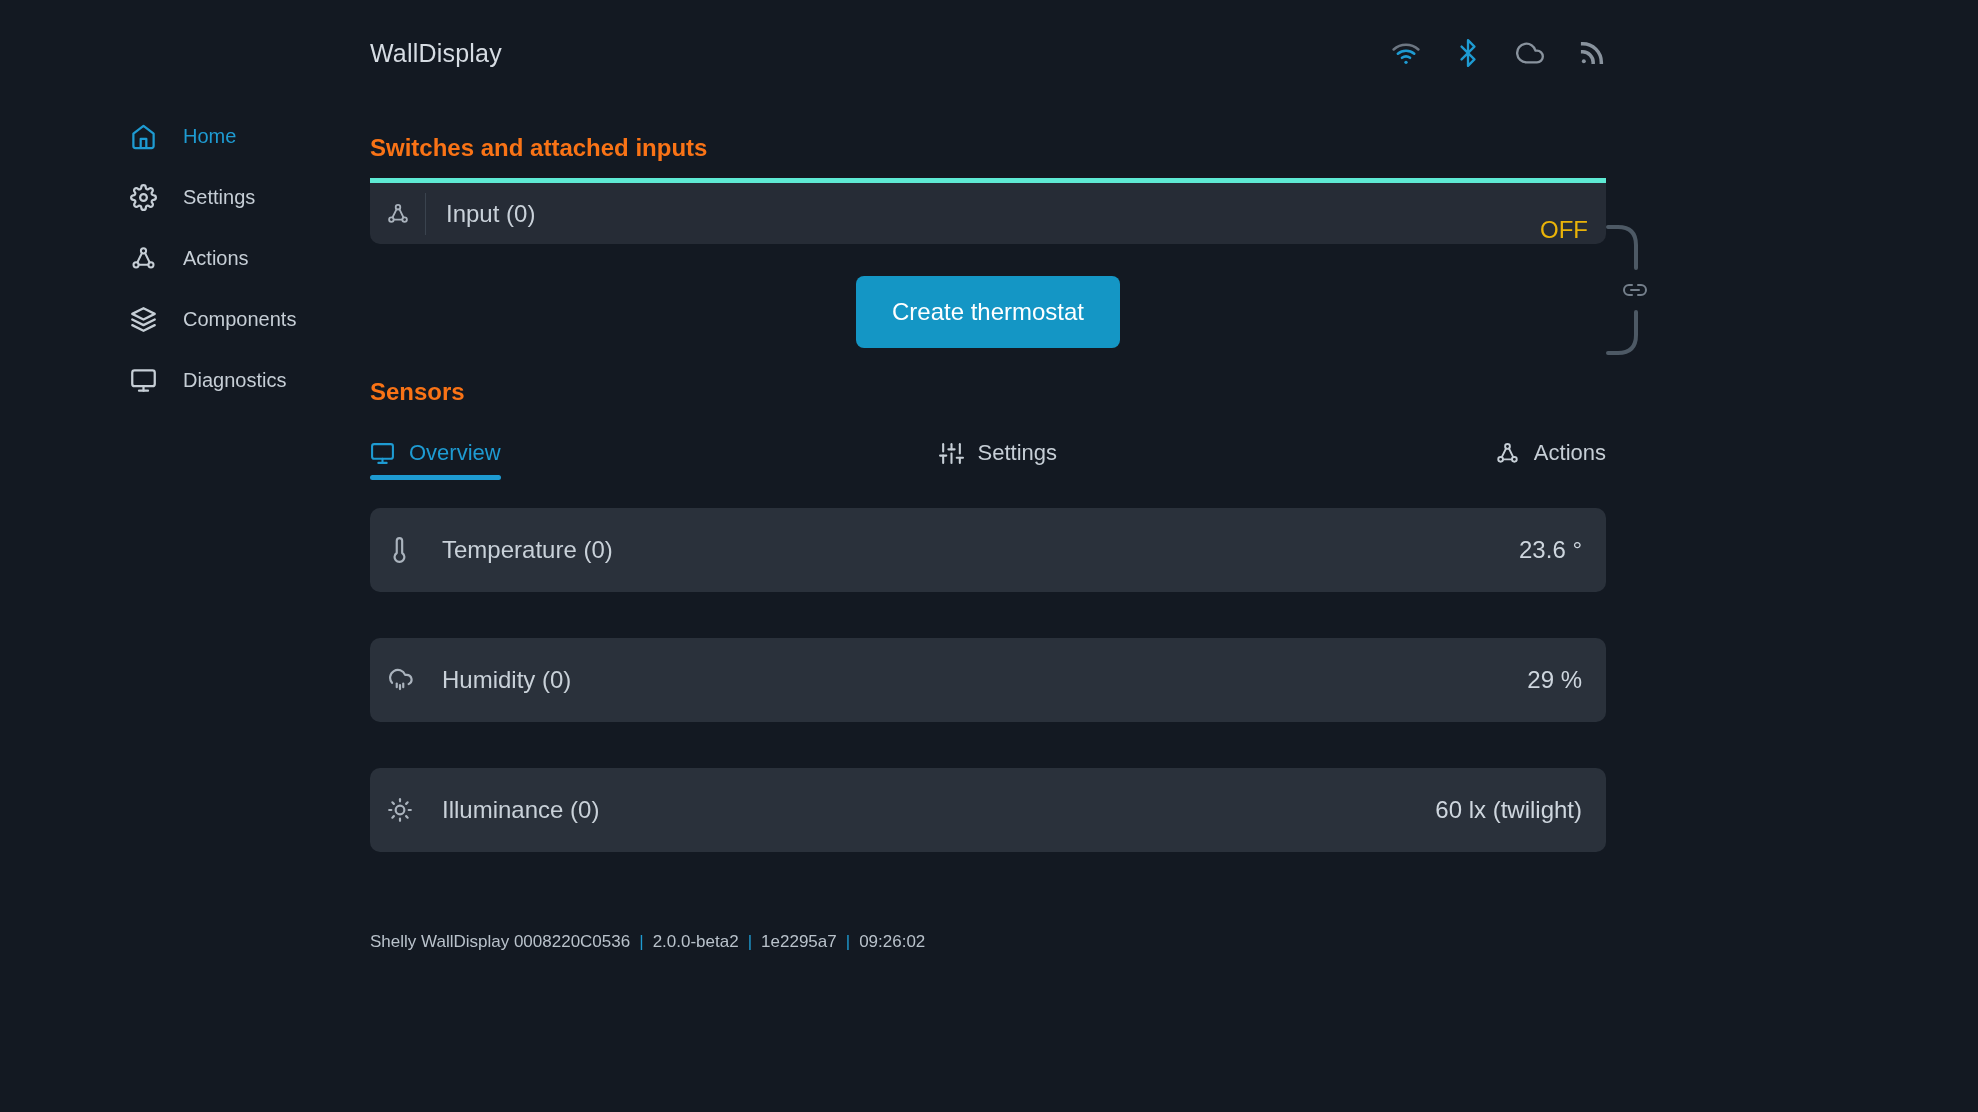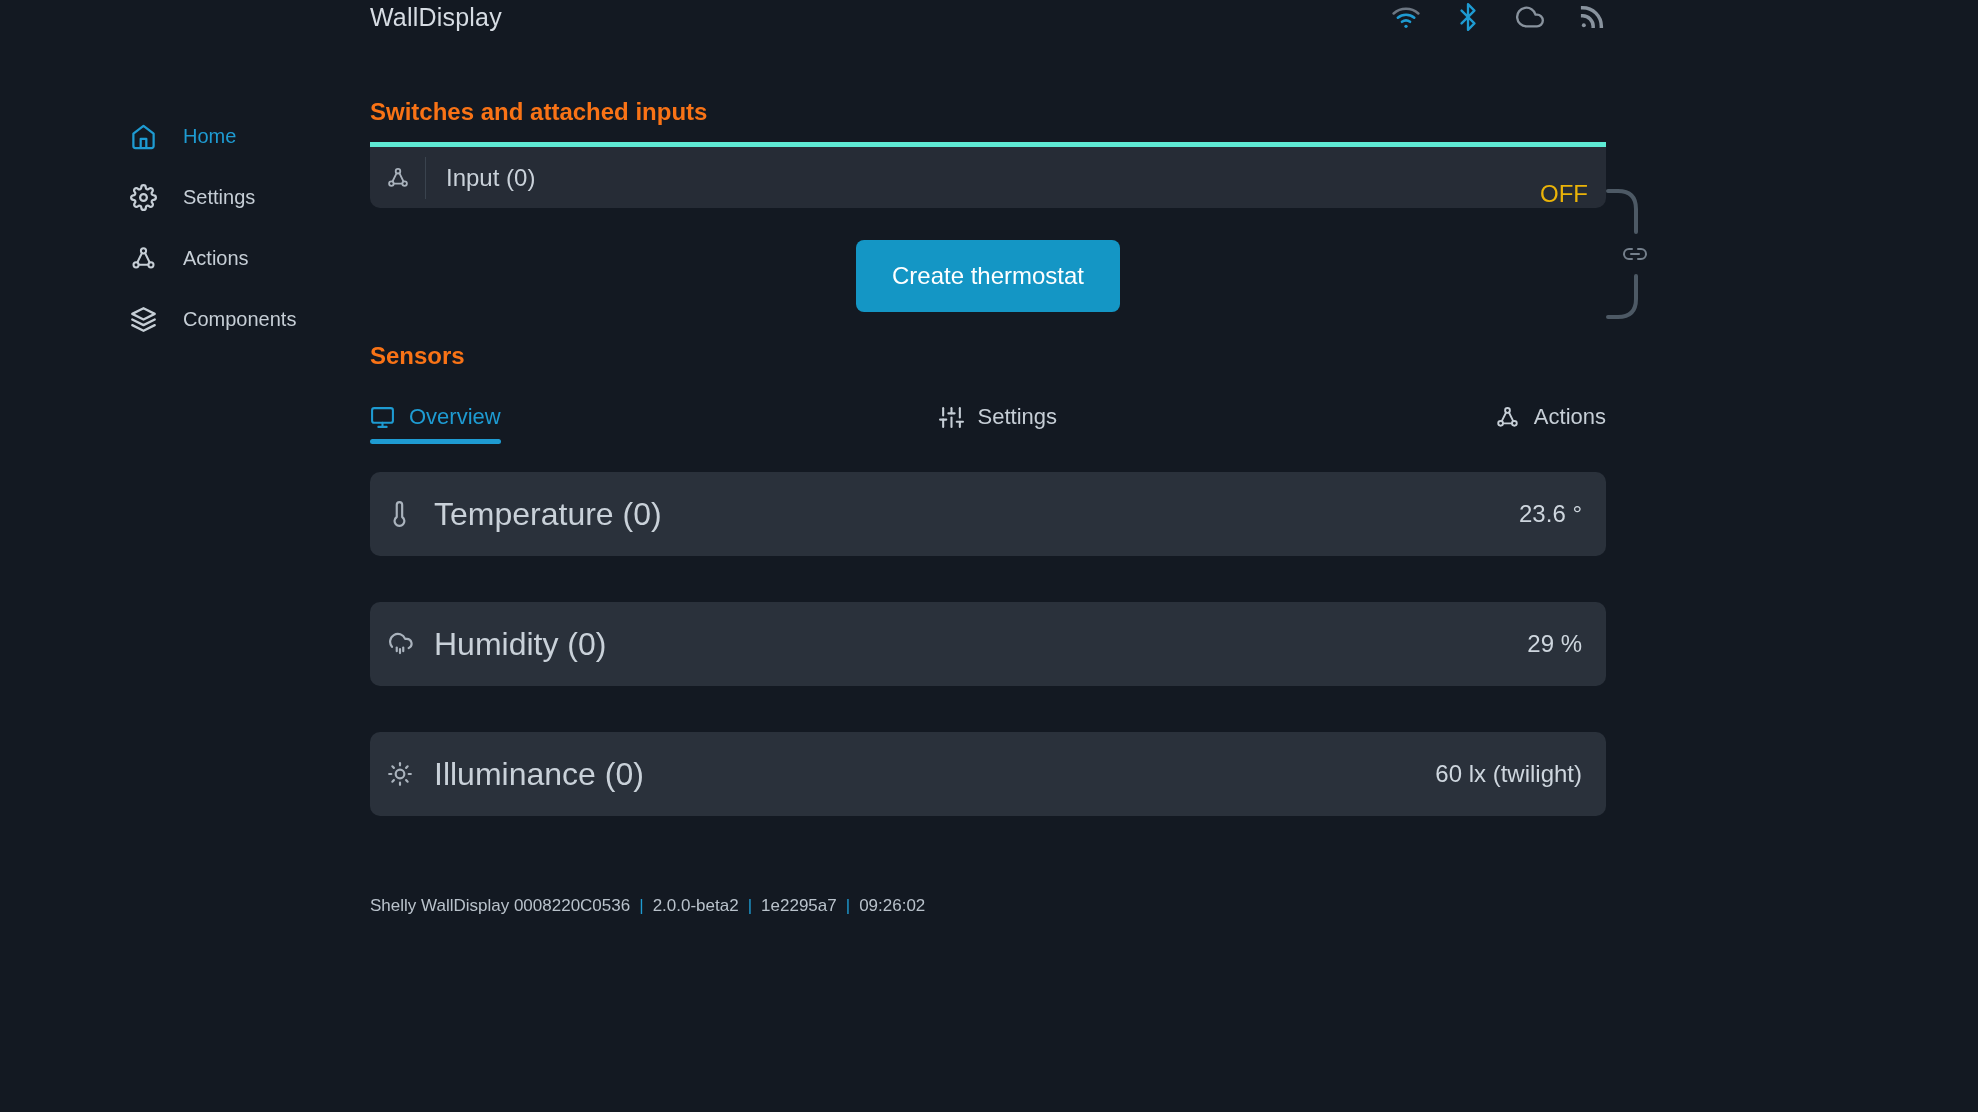--- a/index.html
+++ b/index.html
@@ -19,21 +19,21 @@
     display:flex; align-items:center; gap:26px;
     height:61px; padding-left:130px;
     font-size:20px; color:#c6ced6; cursor:pointer;text-align:right;
   }
   .side-item .icon { display:flex; }
   .side-item svg { width:27px; height:27px; display:block; }
   .side-item.active { color:#1e9bd2; }
 
   
   .main { flex:1; padding:0 372px 0 40px; position:relative; }
-  .topbar { display:flex; align-items:center; justify-content:space-between; height:34px;gap:18px; }
+  .topbar { display:flex; align-items:center; justify-content:space-between; margin-top:36px; height:34px;gap:18px; }
   .topbar h1 { margin:0; font-size:25px; font-weight:400; color:#d6dce3; letter-spacing:.2px; }
   .status-icons { display:flex; align-items:center; gap:34px; }
   .status-icons .st-ic { display:flex; cursor:pointer; }
   .status-icons svg { width:28px; height:28px; display:block; }
 
   .section-heading { margin:64px 0 0; font-size:24px; font-weight:700; color:#f97316; }
 
   
   .switch-card { position:relative; margin-top:16px; border-radius:10px; width:100%; }
   .sw-row { display:flex; align-items:center; cursor:pointer; }
@@ -78,21 +78,21 @@
   .tab.active::after { content:""; position:absolute; left:0; right:0; bottom:0;
     height:5px; border-radius:3px; background:#1e9bd2; }
 
   .sensor-card {
     margin-top:46px; height:84px; background:#2a313b; border-radius:10px;
     display:flex; align-items:center; padding-right:24px; cursor:pointer;
   }
   .sensor-card.first { margin-top:28px; }
   .sensor-card .s-icon { width:60px; display:flex; justify-content:center; color:#aab3bd; }
   .sensor-card .s-icon svg { width:26px; height:26px; display:block; }
-  .sensor-label { font-size:32px; color:#c9d1d9; margin-left:4px; }
+  .sensor-label { font-size:24px; color:#c9d1d9; margin-left:12px; }
   .sensor-value { margin-left:auto; font-size:24px; color:#ced6de; }
 
   
   .footer { margin-top:80px; font-size:17px; color:#b9c2cb; }
   .footer .sep { color:#1e9bd2; margin:0 9px; }
 </style>
 </head>
 <body>
 
 <svg width="0" height="0" style="position:absolute">
@@ -213,20 +213,28 @@
         </span>
       <span>Actions</span>
     </div>
     <div class="side-item">
       <span class="icon">
           <svg viewBox="0 0 24 24" fill="none" stroke="currentColor" stroke-width="2" stroke-linecap="round" stroke-linejoin="round">
             <use href="#ic-layers"></use>
           </svg>
         </span>
       <span>Components</span>
+    </div>
+    <div class="side-item">
+      <span class="icon">
+          <svg viewBox="0 0 24 24" fill="none" stroke="currentColor" stroke-width="2" stroke-linecap="round" stroke-linejoin="round">
+            <use href="#ic-monitor"></use>
+          </svg>
+        </span>
+      <span>Diagnostics</span>
     </div>
   </aside>
 
   <main class="main">
 
     <header class="topbar">
       <h1>WallDisplay</h1>
       <div class="status-icons">
         <span class="st-ic">
           <svg viewBox="0 0 24 24" fill="none" stroke-width="2.2" stroke-linecap="round" stroke-linejoin="round">

